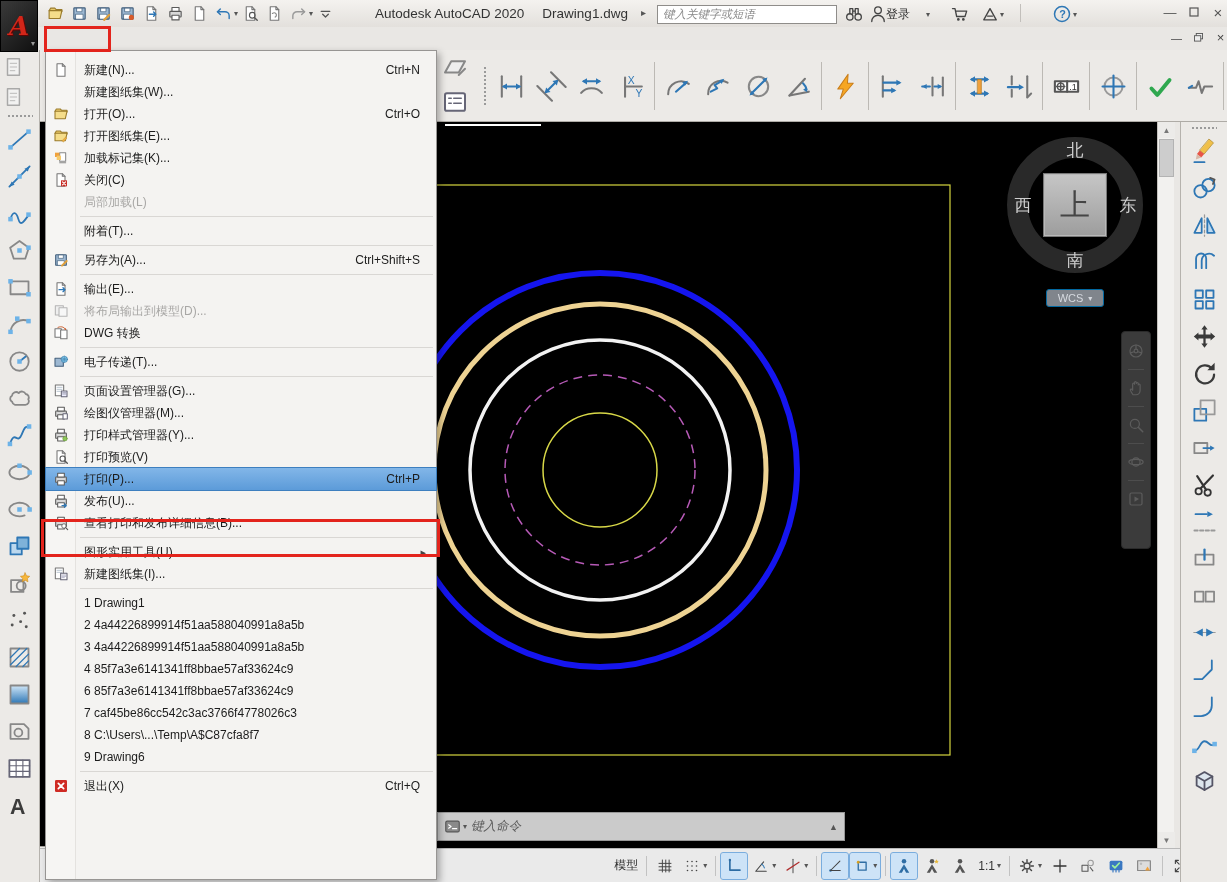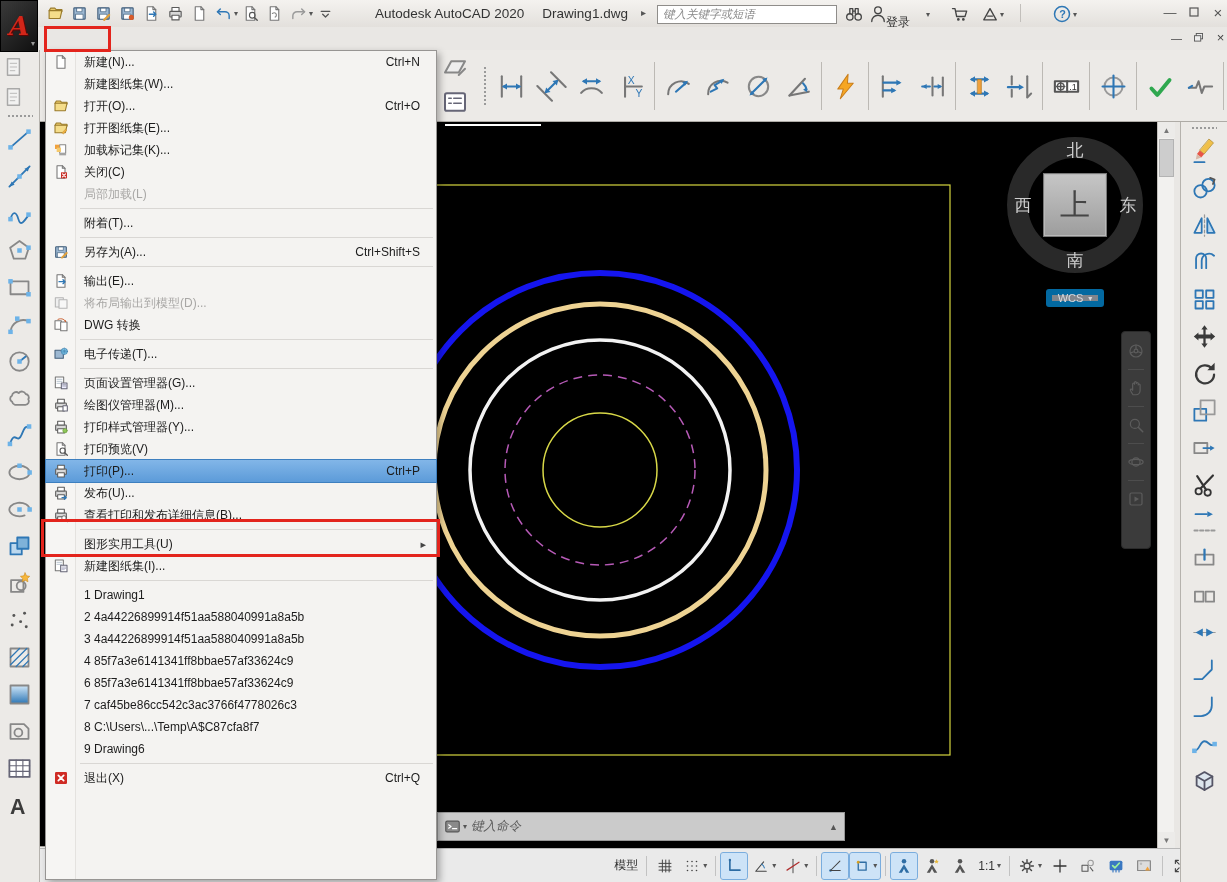--- a/index.html
+++ b/index.html
@@ -23,21 +23,21 @@
   .car { font-size:8px; color:#555; margin-left:-2px; }
   #titletext { left:375px; top:0; height:27px; display:flex; align-items:center; gap:18px;
     font-size:13.5px; color:#333; }
   #title-arrow { left:641px; top:7px; font-size:10px; color:#555; }
   #searchbox { left:657px; top:4px; width:180px; height:19px; }
   #searchbox input { width:100%; height:100%; border:1px solid #8f8d8a; background:#fff;
     font-size:11.5px; font-style:italic; color:#333; padding:0 5px; font-family:Liberation Serif, serif; }
   #searchbox input::placeholder { color:#8a8a8a; font-style:italic; }
   .tbar-ico { top:4px; width:20px; height:20px; }
   .tbar-ico svg { width:100%; height:100%; }
-  #signin-label { left:886px; top:14px; font-size:12px; color:#333; }
+  #signin-label { left:886px; top:6px; font-size:12px; color:#333; }
   .tb-sep-v { top:4px; width:1px; height:18px; background:#c2bfbb; }
   #win-controls { left:1160px; top:2px; display:flex; gap:4px; }
   .winbtn { width:20px; height:20px; display:flex; align-items:center; justify-content:center;
     color:#555; font-size:13px; }
   .winbtn svg { width:10px; height:10px; }
 
   
   #menubar { left:0; top:27px; width:1227px; height:23px;
     background:linear-gradient(#efedea,#e6e3df); border-bottom:1px solid #c9c6c1;
     display:flex; align-items:stretch; padding-left:44px; font-size:12.5px; }
@@ -77,21 +77,21 @@
   
   #viewcube { left:967px; top:15px; width:136px; height:136px; }
   #vc-ring { position:absolute; left:0; top:0; width:136px; height:136px; border-radius:50%;
     border:21px solid rgba(44,44,44,.92); }
   .vc-label { position:absolute; color:#cfcfcf; font-size:17px; width:30px; text-align:center; }
   #vc-face { position:absolute; left:36px; top:36px; width:64px; height:64px;
     background:linear-gradient(#c6c6c6,#9d9d9d); border:1px solid #777;
     box-shadow:inset 0 0 0 1px #b9b9b9; display:flex; align-items:center; justify-content:center;
     font-size:30px; color:#454545; }
   #wcs-btn { left:1006px; top:167px; width:58px; height:18px; background:rgba(150,156,164,.85);
-    border:6px solid #0369a1; border-radius:3px; color:#d6dae0; font-size:11px;
+    border:1px solid #0369a1; border-radius:3px; color:#d6dae0; font-size:11px;
     display:flex; align-items:center; justify-content:center; gap:5px; }
   #wcs-btn .dd { font-size:8px; }
 
   
   #navbar { left:1081px; top:209px; width:30px; height:218px; background:#3b3b3b;
     border:1px solid #2a2a2a; border-radius:4px; display:flex; flex-direction:column;
     align-items:center; padding-top:10px; gap:9px; }
   #navbar svg { width:18px; height:18px; opacity:.55; }
   #navbar .nsep { width:16px; height:1px; background:#4d4d4d; }
 
@@ -121,21 +121,21 @@
   .st-item.active { background:#cde3f7; outline:1px solid #7aadde; }
   .st-sep { width:1px; height:20px; background:#c2c2c2; margin:0 3px; }
   .st-dd { font-size:8px; color:#555; }
   #model-tab { left:2px; top:846px; width:58px; height:24px; background:#f2f1ef;
     border:1px solid #a9a6a2; border-bottom:none; font-size:12px; color:#333;
     display:flex; align-items:center; justify-content:center; z-index:8; }
 
   
   #file-menu { left:45px; top:50px; width:392px; height:830px; background:#f4f3f1;
     border:1px solid #979593; box-shadow:3px 3px 7px rgba(0,0,0,.3); z-index:40;
-    padding-top:0; font-size:12px; }
+    padding-top:8px; font-size:12px; }
   #fm-gutter { position:absolute; left:0; top:0; width:30px; height:100%;
     border-right:1px solid #e4e2df; background:#f6f5f3; }
   .fm-row { position:relative; height:22px; display:flex; align-items:center; color:#1c1c1c; }
   .fm-ico { width:30px; display:flex; align-items:center; justify-content:center; flex:0 0 30px; }
   .fm-ico svg { width:16px; height:16px; }
   .fm-label { padding-left:8px; white-space:nowrap; }
   .fm-short { margin-left:auto; padding-right:16px; color:#1c1c1c; }
   .fm-sub { margin-left:auto; padding-right:10px; color:#444; font-size:11px; }
   .fm-row.disabled .fm-label, .fm-row.disabled .fm-short { color:#a8a7a5; }
   .fm-row.hl { background:linear-gradient(#82b6e8,#5c9bd9); outline:1px solid #3d7fbf; }

